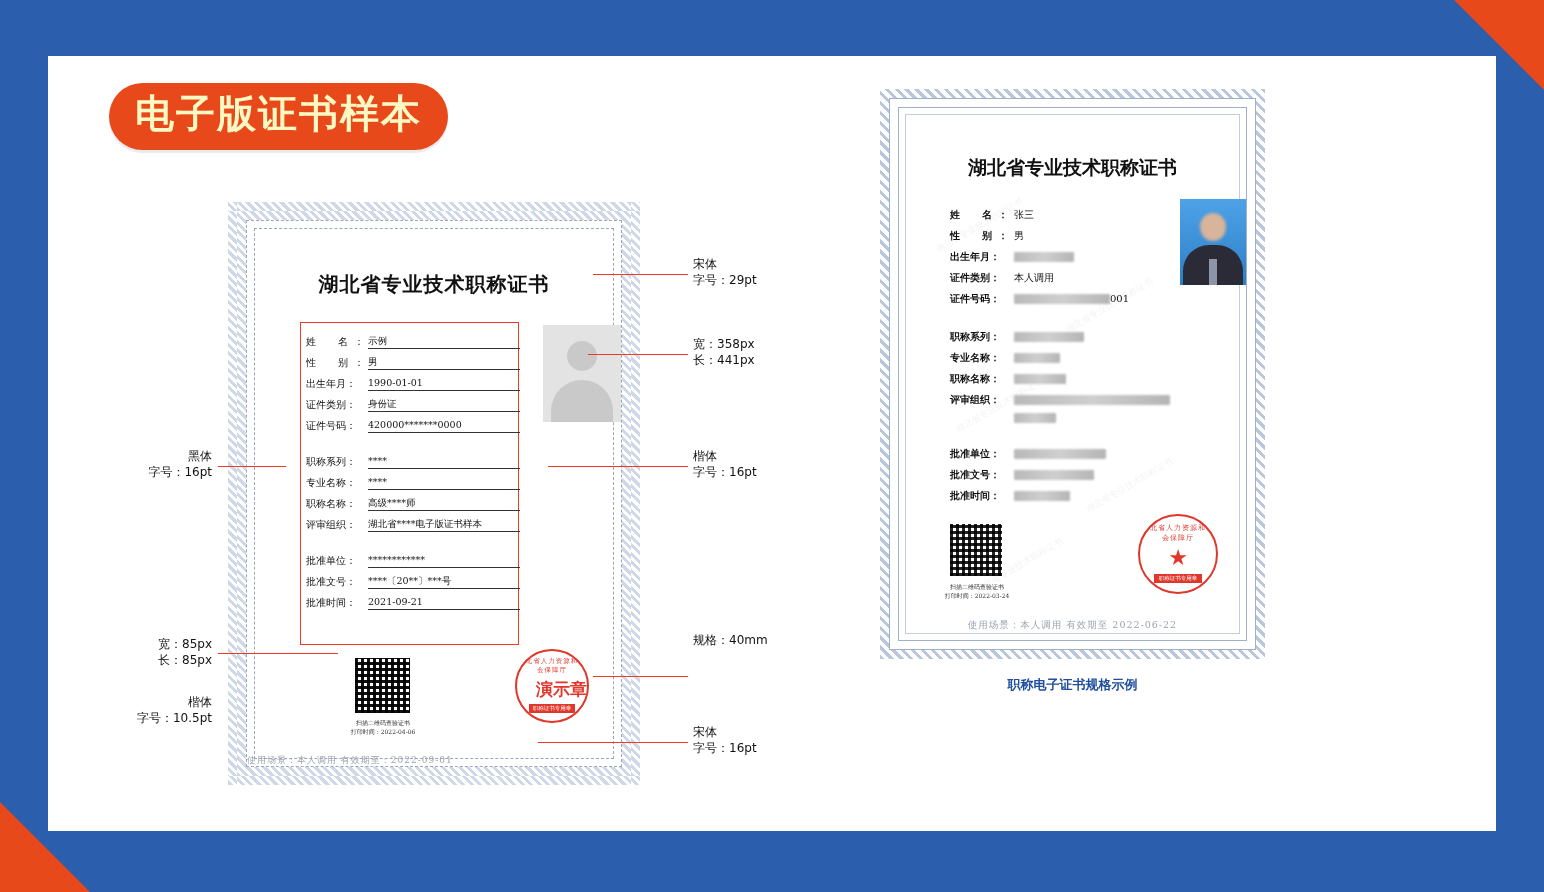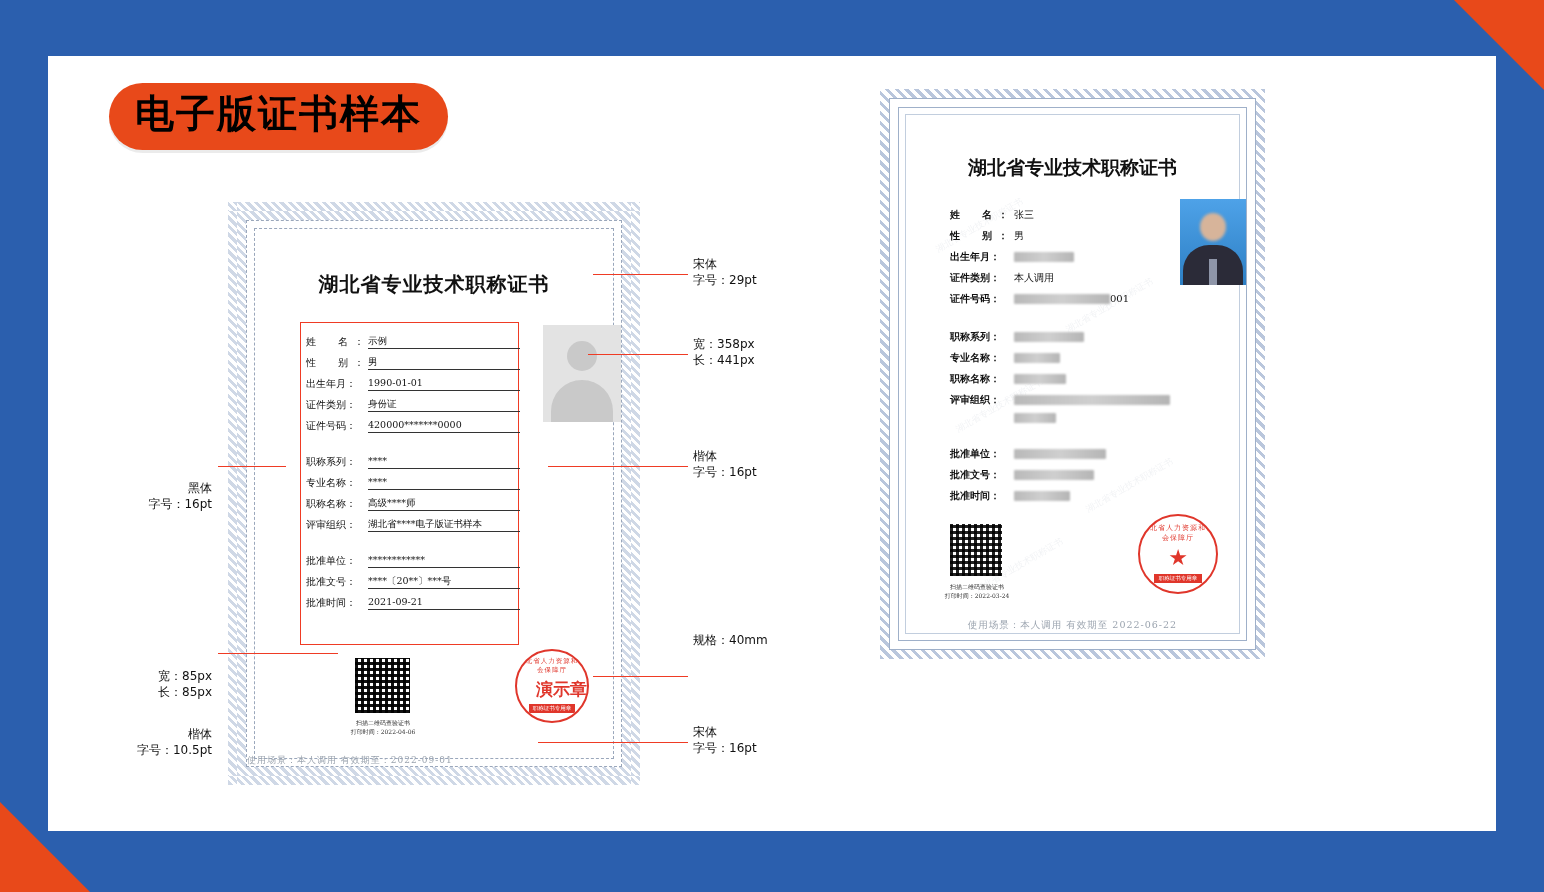--- a/index.html
+++ b/index.html
@@ -33,21 +33,21 @@
     left:48px; top:56px;
     width:1448px; height:775px;
     background:#ffffff;
     overflow:hidden;
   }
 
   
   .title-pill {
     position:absolute; left:61px; top:27px;
     background:#e8491a;
-    color:#000000;
+    color:#fef9c3;
     border-radius:36px;
     padding:10px 26px 14px 26px;
     font-size:39px;
     font-weight:bold;
     letter-spacing:2px;
     font-family:"DejaVu Sans", sans-serif;
     box-shadow:0 3px 0 rgba(0,0,0,0.08);
     line-height:1.1;
   }
 
@@ -218,21 +218,21 @@
   }
   .ann-label {
     position:absolute;
     font-size:12px;
     color:#111;
     font-family:"DejaVu Sans", sans-serif;
     line-height:16px;
     white-space:nowrap;
   }
   .ann-label.right { text-align:left; }
-  .ann-label.left { text-align:right;margin-top:32px; }
+  .ann-label.left { text-align:right; }
 
   
   .cert-right {
     position:absolute;
     left:832px; top:33px;
     width:385px; height:570px;
     background-image:repeating-linear-gradient(45deg,#b9c6dc 0 3px,#ffffff 3px 7px);
     padding:9px;
   }
   .cr-i1 { position:absolute; inset:9px; background:#fff; border:1px solid #9fb0c9; }
@@ -577,14 +577,15 @@
       <div class="cr-seal">
         <div class="arc">湖北省人力资源和社会保障厅</div>
         <div class="star">★</div>
         <div class="sub">职称证书专用章</div>
       </div>
 
       <div class="cr-usage">使用场景：本人调用  有效期至  2022-06-22</div>
     </div>
   </div>
 
+  <div class="cr-caption">职称电子证书规格示例</div>
 
 </div>
 
 </body></html>

